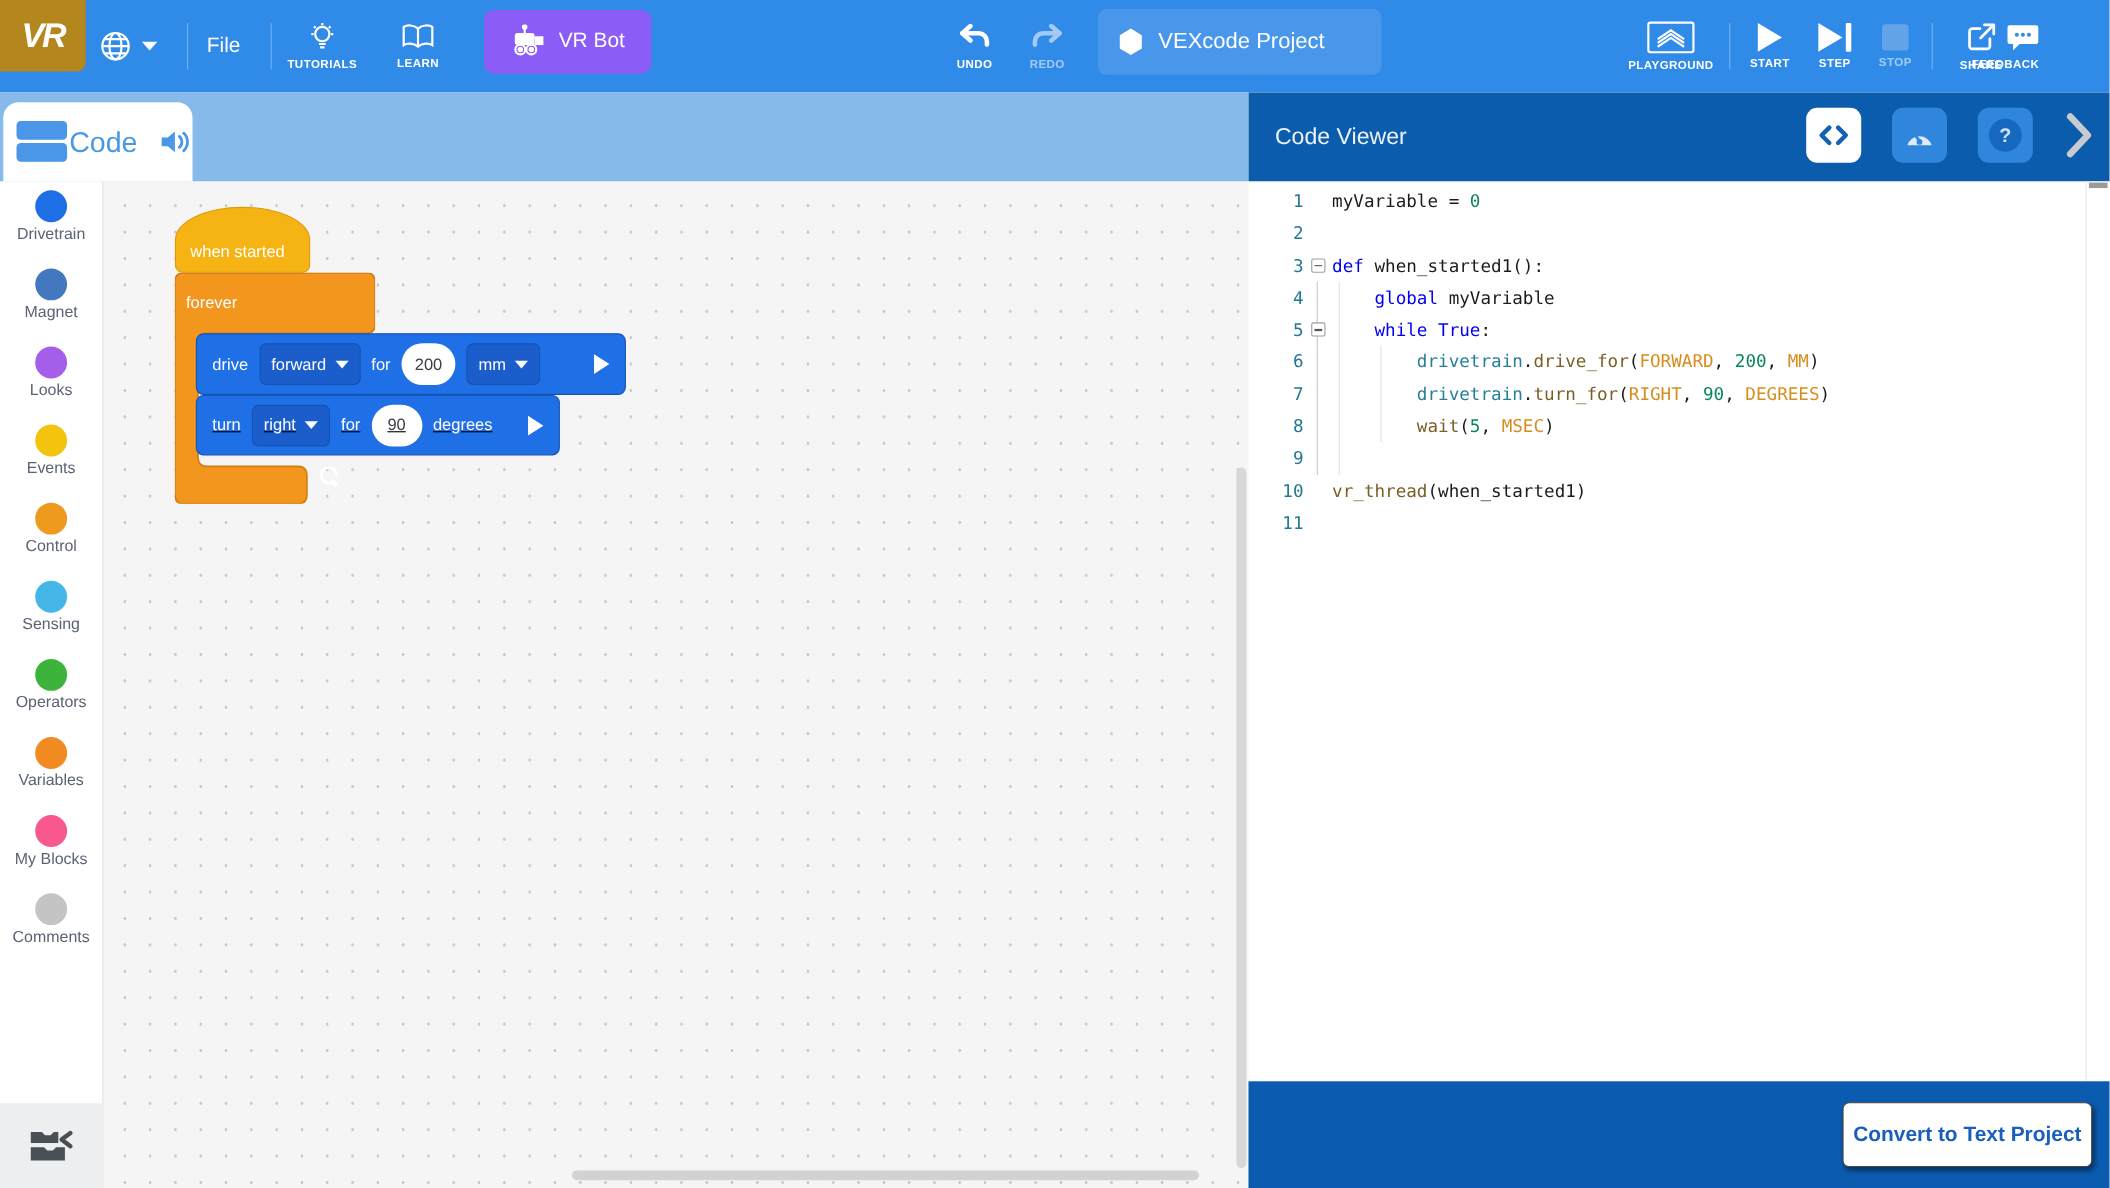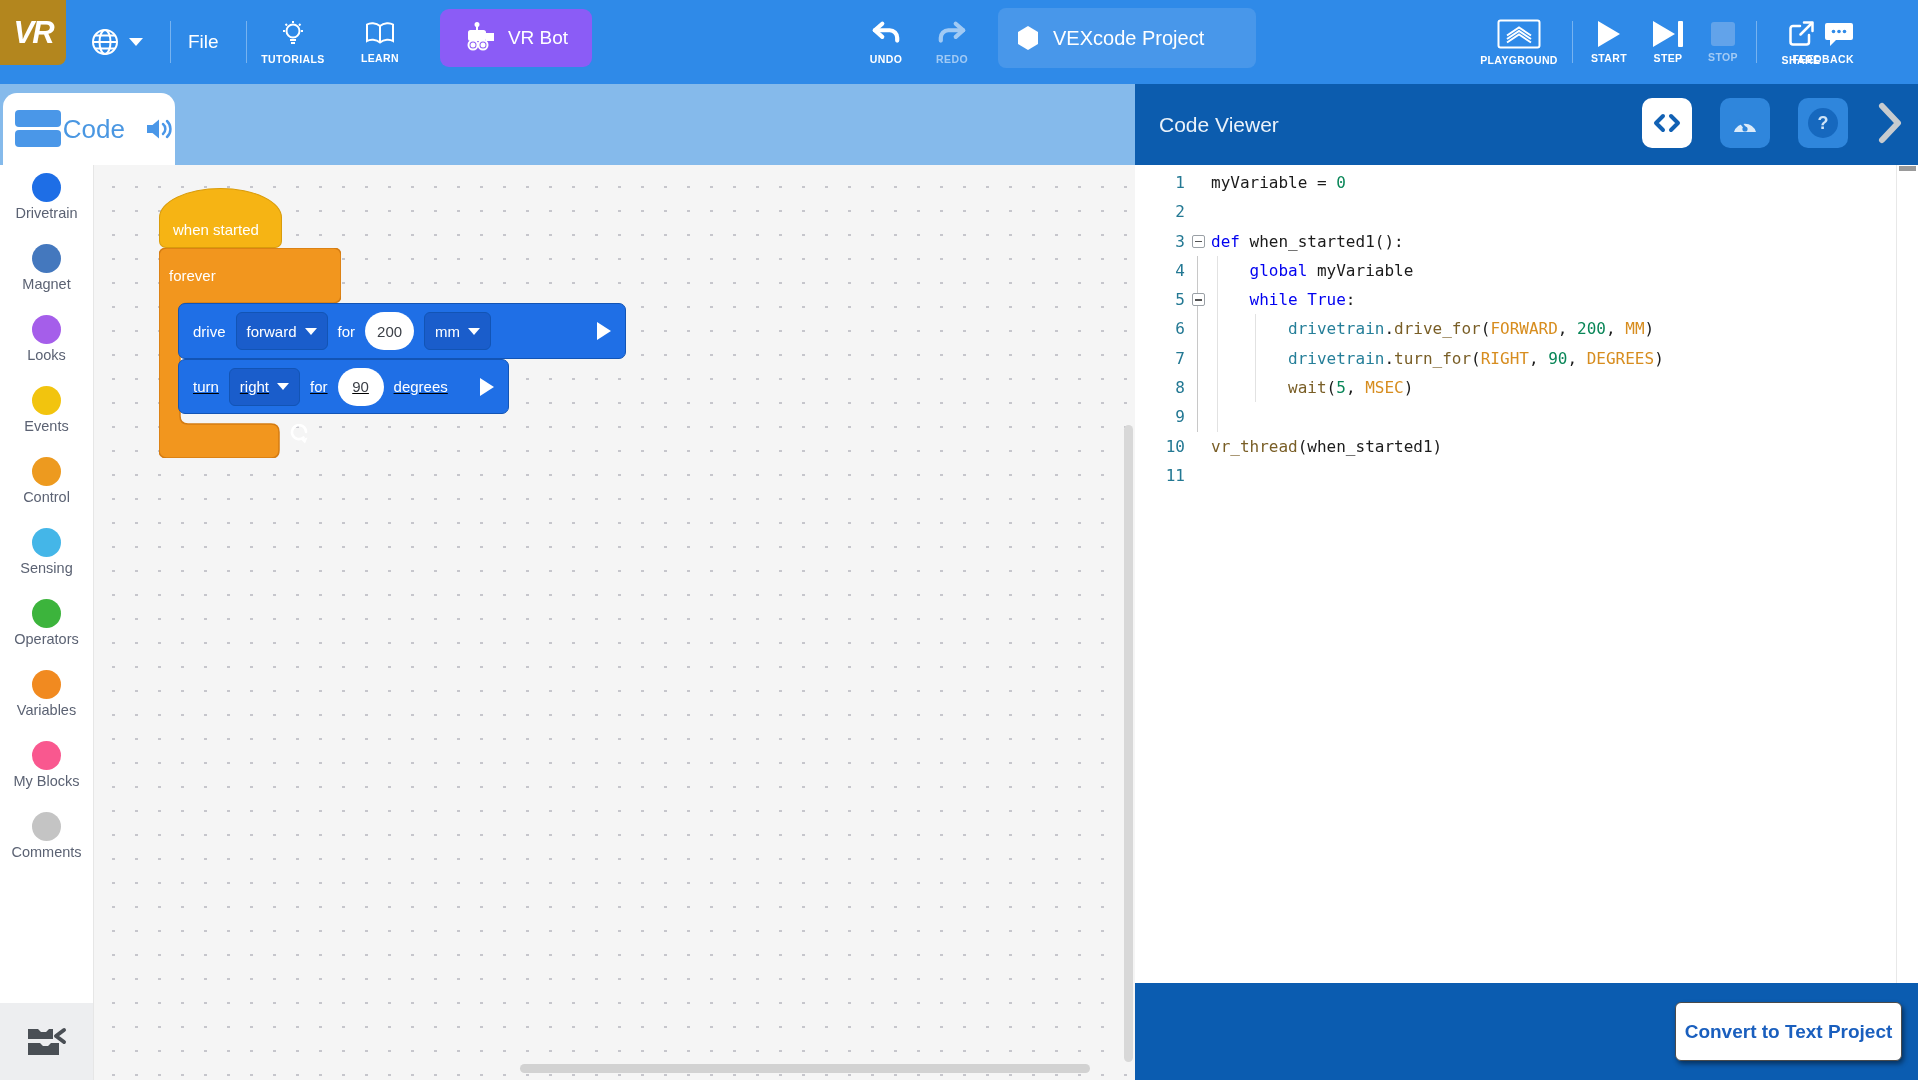--- a/index.html
+++ b/index.html
@@ -1,21 +1,21 @@
 <!DOCTYPE html>
 <html><head>
 <meta charset="utf-8">
 <style>
   html,body{margin:0;padding:0;background:#ffffff;}
   #app{position:relative;width:1918px;height:1080px;overflow:hidden;
        font-family:"Liberation Sans",sans-serif;background:#fff;-webkit-font-smoothing:antialiased;}
 
   
   .topbar{position:absolute;left:0;top:0;width:1918px;height:84px;background:#2F8AE8;}
-  .logo{position:absolute;left:0;top:0;width:66px;height:65px;background:#B3861E;border-radius:0 0 8px 0;
+  .logo{position:absolute;left:0;top:0;width:78px;height:65px;background:#B3861E;border-radius:0 0 8px 0;
         display:flex;align-items:center;justify-content:center;color:#fff;font-weight:900;font-style:italic;
         font-size:31px;letter-spacing:-2px;}
   .tb-item{position:absolute;top:0;height:84px;display:flex;flex-direction:column;align-items:center;
            justify-content:center;gap:5px;color:#fff;cursor:pointer;}
   .tb-cap{font-size:10.5px;font-weight:700;letter-spacing:.4px;color:#fff;white-space:nowrap;}
   .tb-sep{position:absolute;top:21px;width:1px;height:42px;background:rgba(255,255,255,.35);}
   .menu-text{position:absolute;top:0;height:84px;display:flex;align-items:center;color:#fff;font-size:19px;cursor:pointer;}
   .globe-wrap{position:absolute;left:90px;top:0;height:84px;display:flex;align-items:center;gap:9px;cursor:pointer;}
   .caret-down{width:0;height:0;border-left:7px solid transparent;border-right:7px solid transparent;border-top:8px solid #fff;}
   .pill-btn{position:absolute;top:9px;height:58px;border-radius:9px;display:flex;align-items:center;justify-content:center;
@@ -339,21 +339,21 @@
       </svg>
       <span class="blk-txt forever-label">forever</span>
       <span class="loop-arrow">
         <svg width="22" height="20" viewBox="0 0 22 20" fill="none">
           <path d="M17 8 A7 7 0 1 0 14.5 13.5" stroke="#fff" stroke-width="2.6" stroke-linecap="round"></path>
           <path d="M12 15.5 l6.5 -2 -2.5 6 z" fill="#fff"></path>
         </svg>
       </span>
     </div>
 
-    <div class="stack-blk" style="left:84px;top:138px;width:448px;text-align:center;">
+    <div class="stack-blk" style="left:84px;top:138px;width:391px;text-align:center;">
       <span class="blk-txt">drive</span>
       <span class="dd">
         <span class="blk-txt">forward</span>
         <span class="caret"></span>
       </span>
       <span class="blk-txt">for</span>
       <span class="oval">200</span>
       <span class="dd">
         <span class="blk-txt">mm</span>
         <span class="caret"></span>

